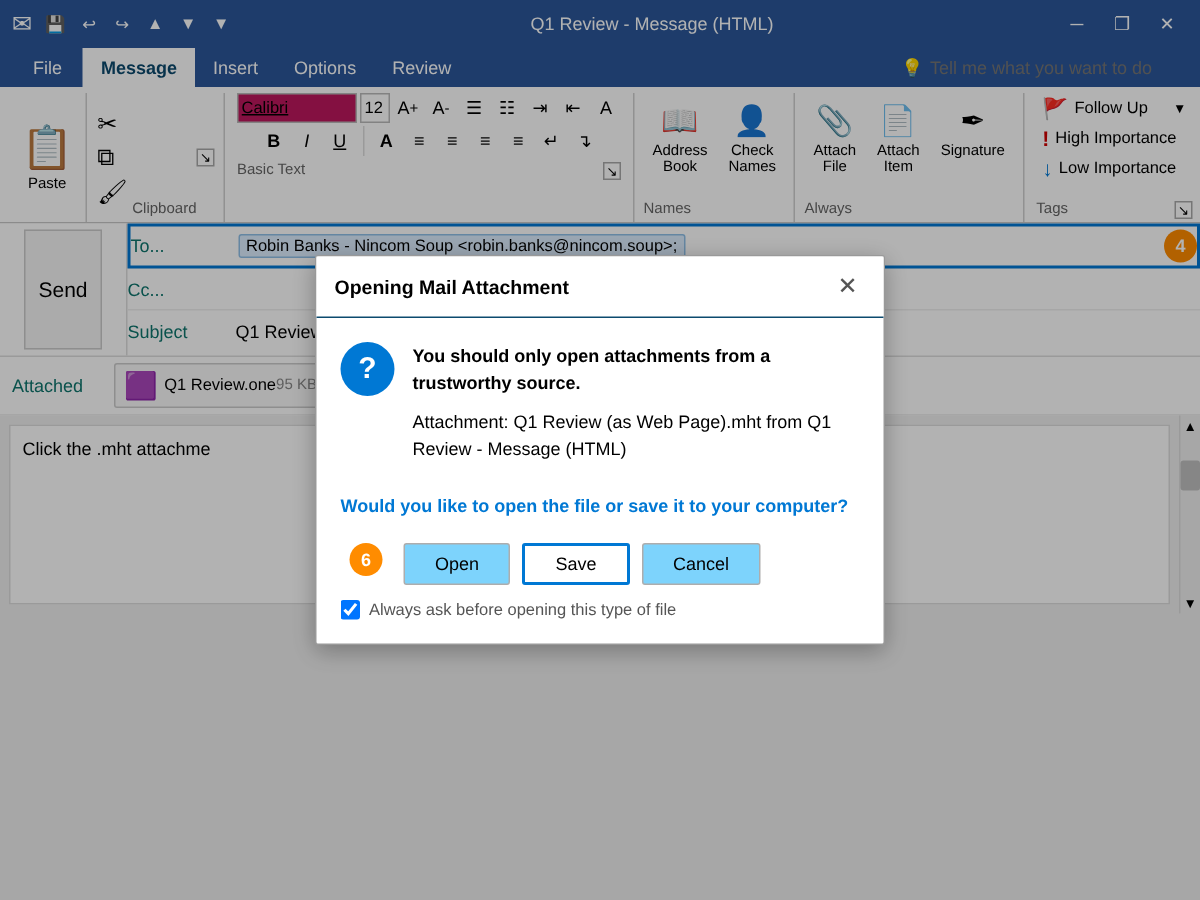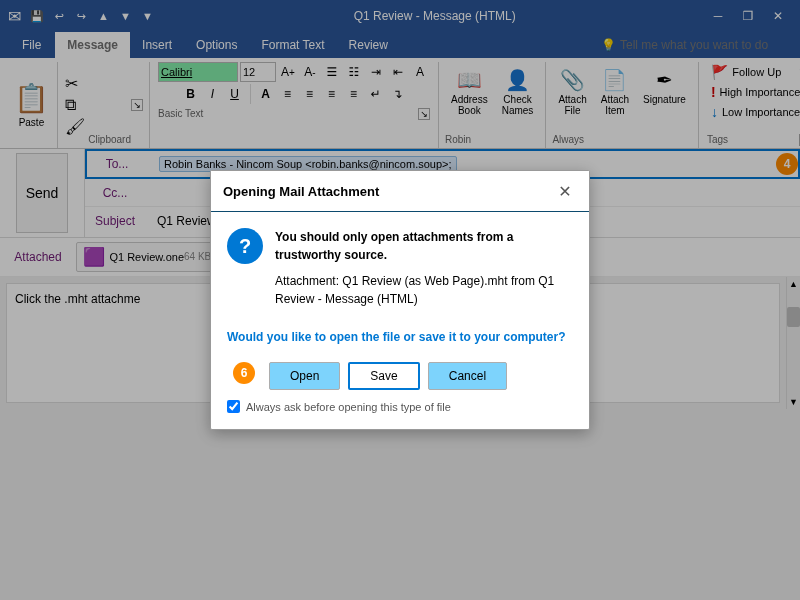--- a/index.html
+++ b/index.html
@@ -33,21 +33,21 @@
     .qb { width: 20px; height: 20px; background: transparent; border: none; color: white; cursor: pointer; font-size: 11px; display: flex; align-items: center; justify-content: center; }
 
     
     .ribbon { background: #fff; border-bottom: 1px solid #c8c8c8; }
     .ribbon-tabs { background: #2b579a; display: flex; padding: 0 8px; }
     .ribbon-tab {
       color: white; font-size: 12px; padding: 6px 12px;
       cursor: pointer; border: none; background: transparent;
       position: relative;
     }
-    .ribbon-tab.active { background: white; color: #737373; font-weight: 600; }
+    .ribbon-tab.active { background: white; color: #0c4a6e; font-weight: 600; }
     .ribbon-tab.file { background: #2b579a; padding: 6px 14px; }
 
     .ribbon-content { display: flex; align-items: stretch; padding: 4px 0 0; min-height: 90px; }
     .ribbon-group {
       display: flex; flex-direction: column; align-items: center;
       border-right: 1px solid #d0d0d0;
       padding: 0 8px;
       position: relative;
     }
     .ribbon-group:last-child { border-right: none; }
@@ -75,23 +75,23 @@
     .paste-icon { font-size: 28px; }
     .paste-label { font-size: 10px; margin-top: 2px; }
     .small-btns { display: flex; flex-direction: column; gap: 1px; justify-content: center; }
     .small-btns .ribbon-btn-small { font-size: 16px; padding: 1px 3px; }
 
     
     .basic-text-group { padding: 0 8px; }
     .text-row { display: flex; align-items: center; gap: 2px; margin-bottom: 2px; }
     .font-selector {
       width: 80px; height: 20px; font-size: 11px; border: 1px solid #bbb;
-      padding: 0 2px; background: #86efac; text-decoration: underline;
-    }
-    .font-size-selector { width: 36px; height: 20px; font-size: 11px; border: 1px solid #bbb; padding: 0 2px; }
+      padding: 0 2px; background: #be185d; text-decoration: underline;
+    }
+    .font-size-selector { width: 20px; height: 20px; font-size: 11px; border: 1px solid #bbb; padding: 0 2px; }
     .text-btn {
       width: 20px; height: 20px; display: flex; align-items: center; justify-content: center;
       cursor: pointer; border: none; background: transparent; font-size: 12px; border-radius: 2px;
     }
     .text-btn.bold { font-weight: bold; }
     .text-btn.italic { font-style: italic; }
     .text-btn.underline { text-decoration: underline; }
 
     
     .tags-group { padding: 0 8px; }
@@ -107,21 +107,21 @@
     .group-expand { width: 12px; height: 12px; border: 1px solid #aaa; background: white; cursor: pointer; display: flex; align-items: center; justify-content: center; font-size: 9px; }
 
     
     .tell-me { display: flex; align-items: center; gap: 4px; margin-left: auto; padding-right: 12px; color: #555; font-size: 12px; cursor: pointer; }
     .tell-me input { border: none; background: transparent; font-size: 12px; color: #555; outline: none; }
 
     
     .message-area { background: #f0f0f0; display: flex; flex-direction: column; }
     .email-row { display: flex; align-items: center; border-bottom: 1px solid #eee; min-height: 28px; padding: 2px 0; }
     .email-row:last-child { border-bottom: none; }
-    .email-label { width: 68px; text-align: center; padding-right: 8px; font-size: 12px; color: #701a75; flex-shrink: 0; }
+    .email-label { width: 68px; text-align: left; padding-right: 8px; font-size: 12px; color: #0f766e; flex-shrink: 0; }
     .email-input {
       flex: 1; border: none; outline: none; font-size: 12px; padding: 2px 4px;
       background: transparent;
     }
     .send-btn {
       width: 52px; min-height: 80px; background: #f5f5f5; border: 1px solid #ccc;
       cursor: pointer; display: flex; align-items: center; justify-content: center;
       font-size: 14px; flex-shrink: 0; margin: 0 8px;
       font-weight: 500;
     }
@@ -231,21 +231,20 @@
     <button class="title-bar-btn close">✕</button>
   </div>
 </div>
 
 <div class="ribbon">
   <div class="ribbon-tabs">
     <button class="ribbon-tab file">File</button>
     <button class="ribbon-tab active">Message</button>
     <button class="ribbon-tab">Insert</button>
     <button class="ribbon-tab">Options</button>
-    <button class="ribbon-tab">Format Text</button>
     <button class="ribbon-tab">Review</button>
     <div class="tell-me" style="margin-left:auto; color:#ddd;">
       <span>💡</span>
       <input type="text" style="color: white; background: transparent; border: none; outline: none; font-size: 12px; width: 160px;" placeholder="Tell me what you want to do">
     </div>
   </div>
 
   <div class="ribbon-content">
 
     <div class="clipboard-group">
@@ -308,21 +307,21 @@
         <button class="names-btn-large">
           <span class="names-icon">📖</span>
           <span style="font-size:10px;">Address Book</span>
         </button>
         <button class="names-btn-large">
           <span class="names-icon">👤</span>
           <span style="font-size:10px;">Check Names</span>
         </button>
       </div>
       <div class="group-footer">
-        <span class="ribbon-group-label">Robin</span>
+        <span class="ribbon-group-label">Names</span>
       </div>
     </div>
 
     <div class="ribbon-group include-group">
       <div class="ribbon-buttons">
         <button class="names-btn-large">
           <span class="names-icon">📎</span>
           <span style="font-size:10px;">Attach File</span>
         </button>
         <button class="names-btn-large">
@@ -392,21 +391,21 @@
       </div>
     </div>
   </div>
 
   <div class="attached-row" style="padding-left:8px;">
     <span class="email-label">Attached</span>
     <div class="attachment-chip">
       <span class="attachment-icon-one">🟪</span>
       <div class="attach-info">
         <span class="attach-name">Q1 Review.one</span>
-        <span class="attach-size">64 KB</span>
+        <span class="attach-size">95 KB</span>
       </div>
       <span class="attach-dropdown">▼</span>
     </div>
     <div class="attachment-chip">
       <span class="attachment-icon-yellow">🟨</span>
       <div class="attach-info">
         <span class="attach-name">Q1 Review (as Web Pa...</span>
         <span class="attach-size">7 KB</span>
       </div>
       <span class="attach-dropdown">▼</span>

